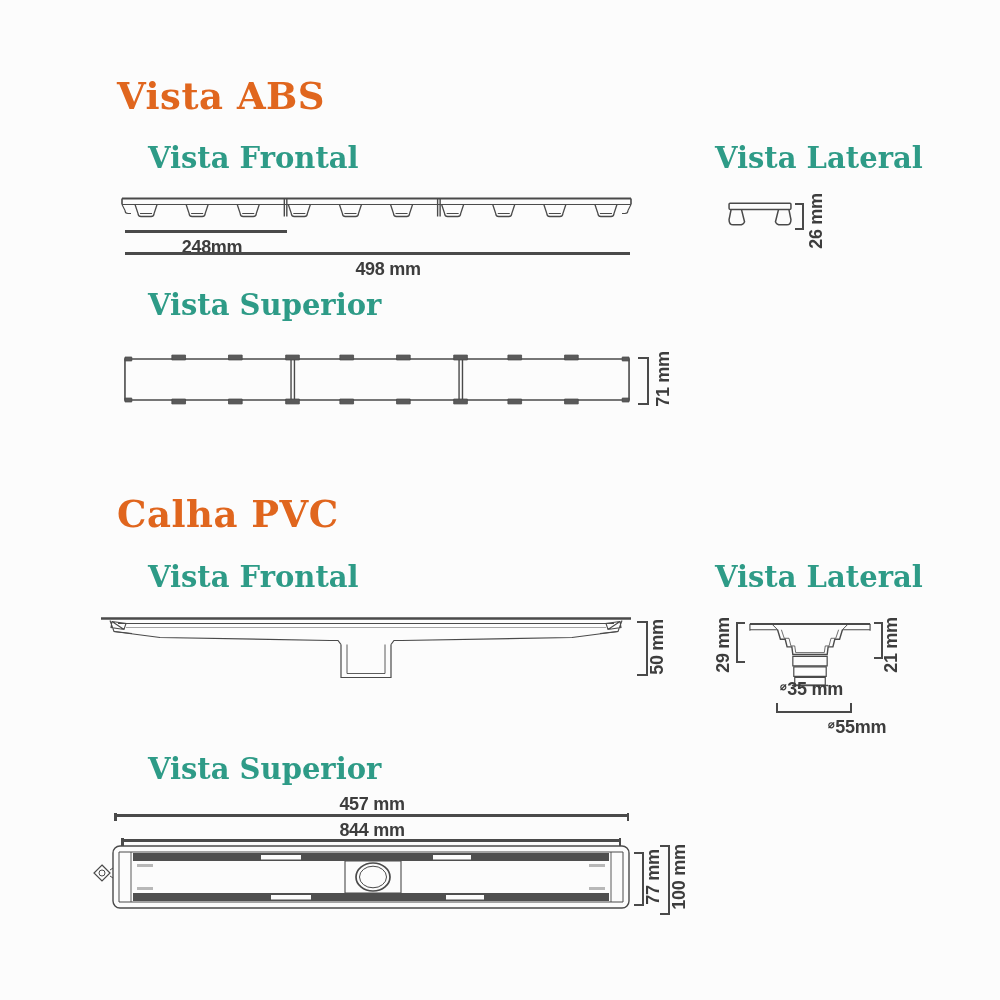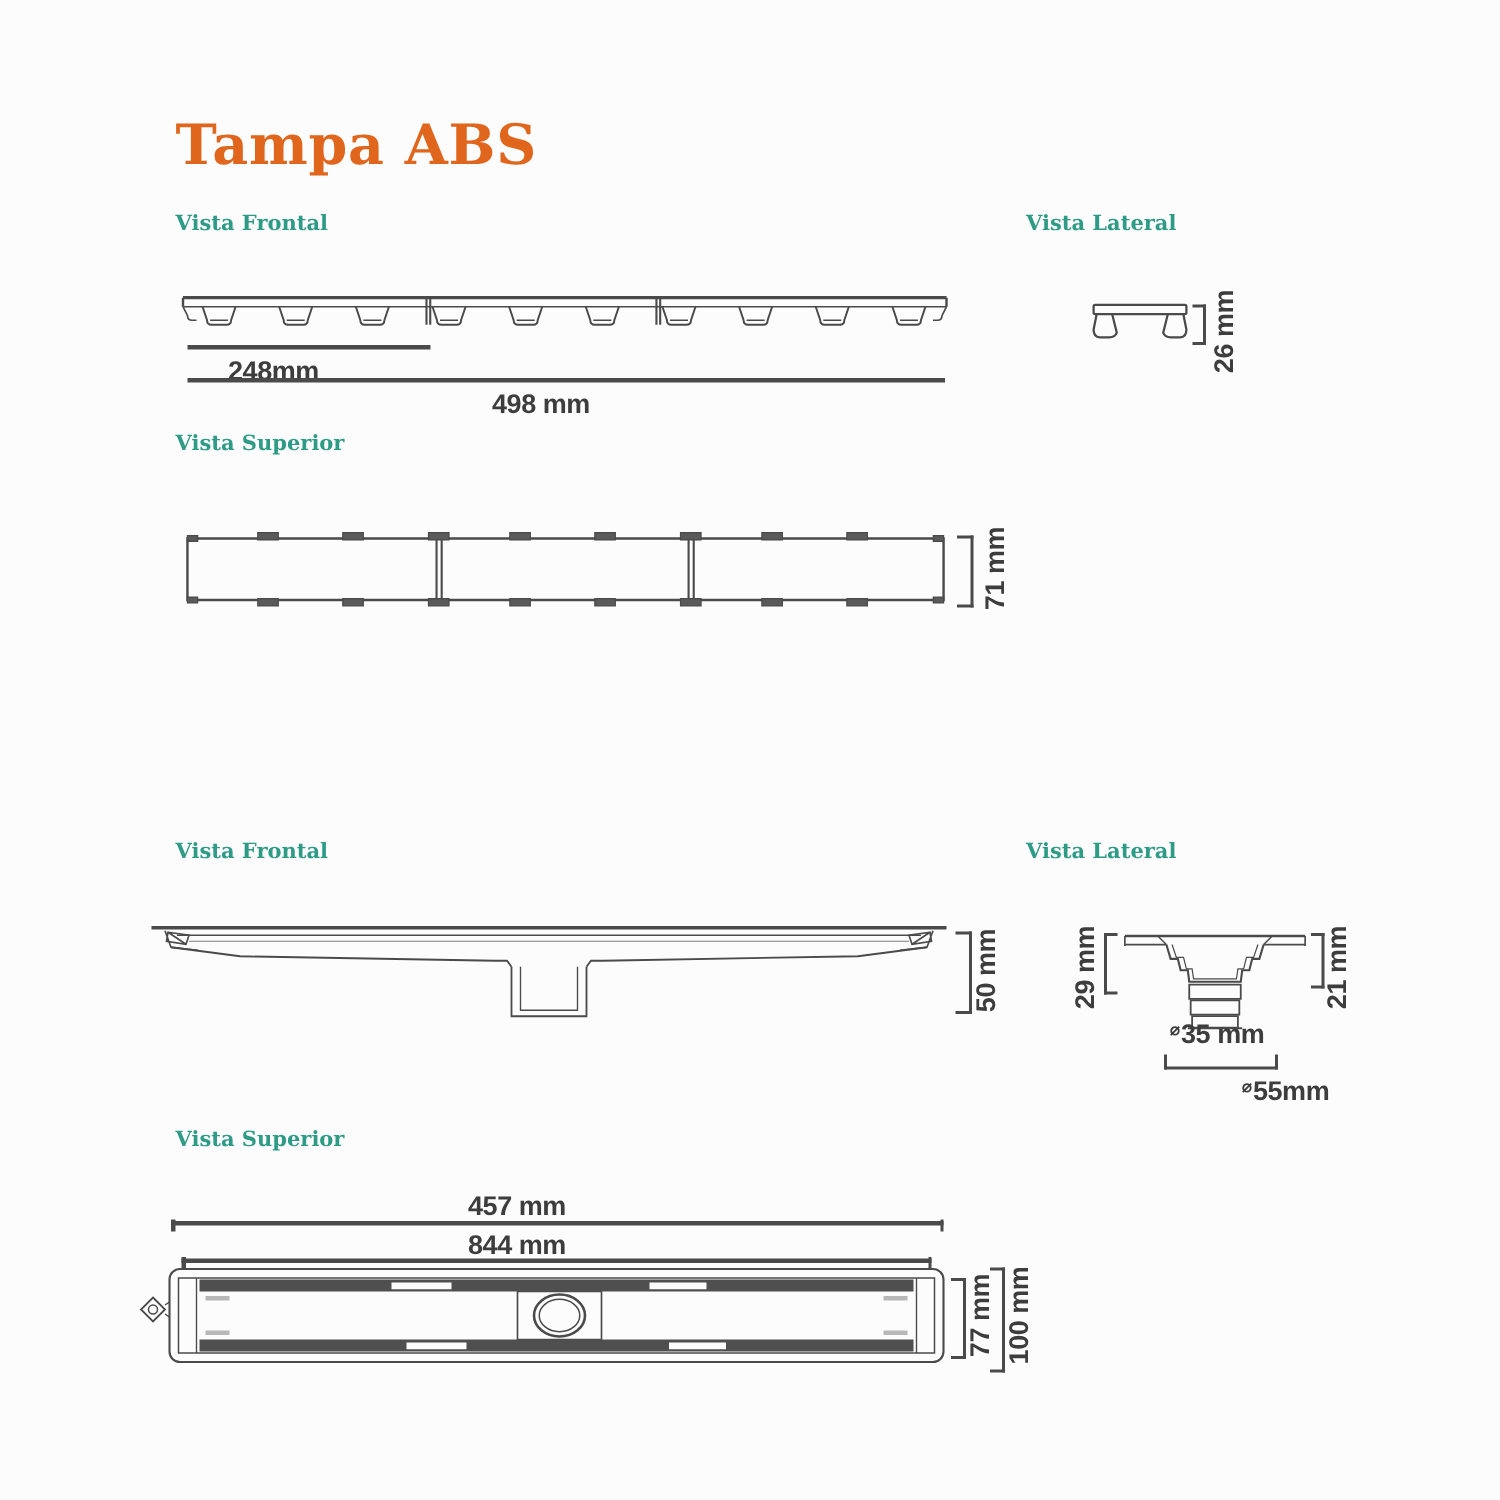--- a/index.html
+++ b/index.html
@@ -12,28 +12,28 @@
   .canvas{
     position:relative;width:1000px;height:1000px;background:#fcfcfc;
     font-family:"Liberation Sans",sans-serif;overflow:hidden;
   }
   .title{
     position:absolute;font-family:"DejaVu Serif",serif;font-weight:700;
     font-size:37px;color:var(--orange);letter-spacing:.5px;white-space:nowrap;
   }
   .vlabel{
     position:absolute;font-family:"DejaVu Serif",serif;font-weight:700;
-    font-size:14px;color:var(--teal);white-space:nowrap;
+    font-size:29px;color:var(--teal);white-space:nowrap;margin-left:31px;
   }
   .dim{
     position:absolute;font-weight:700;font-size:18px;color:var(--txt);
     white-space:nowrap;letter-spacing:-.3px;
   }
   .dimc{ 
-    width:120px;text-align:left;margin-left:-60px;
+    width:120px;text-align:center;margin-left:-60px;
   }
   .vdim{
     position:absolute;width:70px;height:20px;line-height:20px;text-align:center;
     font-weight:700;font-size:18px;color:var(--txt);white-space:nowrap;
     letter-spacing:-.3px;transform:rotate(-90deg);
   }
   .dia{font-size:11px;vertical-align:5px;margin-right:1px;font-weight:700;}
   .dimline{position:absolute;background:var(--line);height:3px;}
   .dimline-ticks{position:absolute;background:var(--line);height:2.5px;}
   .dimline-ticks::before,.dimline-ticks::after{
@@ -45,21 +45,21 @@
   .bracket-l{position:absolute;border:2.4px solid var(--line);border-right:none;}
   .bracket-u{position:absolute;border:2px solid var(--line);border-top:none;}
   svg{position:absolute;overflow:visible;}
   svg *{vector-effect:non-scaling-stroke;}
 </style>
 </head>
 <body>
 
 <div class="canvas">
 
-  <div class="title" style="left:117px;top:74px">Tampa ABS</div>
+  <div class="title" style="left:117px;top:74px">Vista ABS</div>
 
   <div class="vlabel" style="left:117px;top:141px">Vista Frontal</div>
   <div class="vlabel" style="left:684px;top:141px">Vista Lateral</div>
 
   <svg style="left:121px;top:196px" width="511" height="27" viewBox="0 0 510 26">
     <g fill="none" stroke="#4A4A4A">
       <path d="M1,2 H509" stroke-width="2.2"></path>
       <path d="M1,2 V8 M509,2 V8" stroke-width="1.6"></path>
       <path d="M1,8 H509" stroke-width="1"></path>
       <path stroke-width="1.3" d="
@@ -123,20 +123,21 @@
         <rect x="452" y="48" width="14" height="5"></rect>
       <rect x="2" y="5" width="7" height="4"></rect>
         <rect x="511" y="5" width="7" height="4"></rect>
       <rect x="2" y="47" width="7" height="4"></rect>
         <rect x="511" y="47" width="7" height="4"></rect>
     </g>
   </svg>
   <div class="bracket-r" style="left:638px;top:357px;width:9px;height:44px"></div>
   <div class="vdim" style="left:628px;top:369px">71 mm</div>
 
+  <div class="title" style="left:117px;top:492px">Calha PVC</div>
 
   <div class="vlabel" style="left:117px;top:560px">Vista Frontal</div>
   <div class="vlabel" style="left:684px;top:560px">Vista Lateral</div>
 
   <svg style="left:100px;top:612px" width="532" height="73" viewBox="0 0 532 70">
     <g fill="none" stroke="#4A4A4A">
       <path d="M1,5 H531" stroke-width="2.4"></path>
       <path d="M18,10 H514" stroke-width="1"></path>
       <path d="M26,14 H506" stroke-width="0.7" opacity="0.7"></path>
       <path stroke-width="1.1" d="M10,7 L14,18 L32,20 M12,8 L26,10 L24,16 L11,14 Z M12,8 L24,16"></path>

